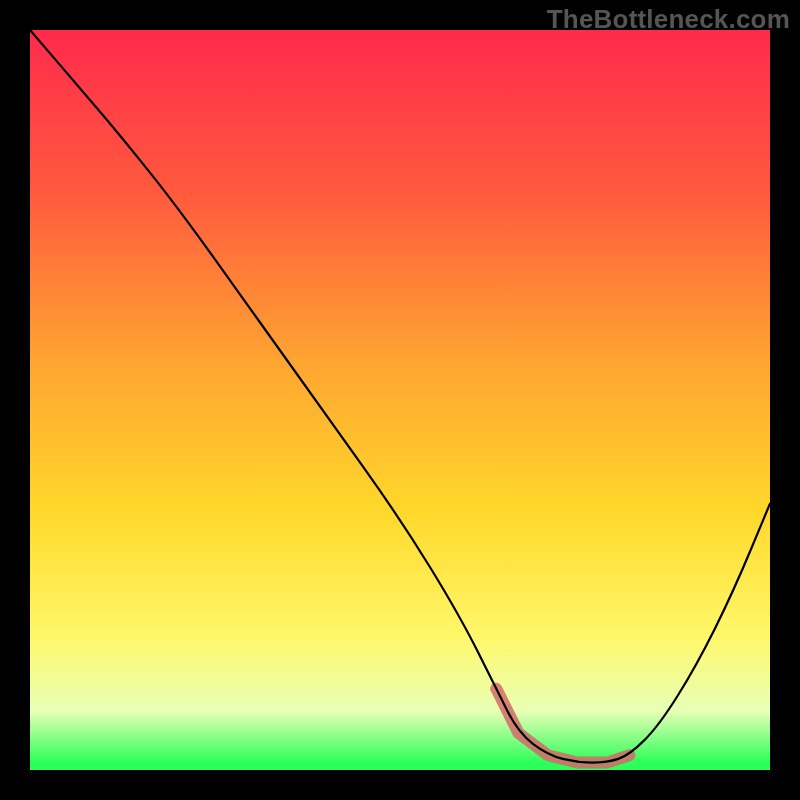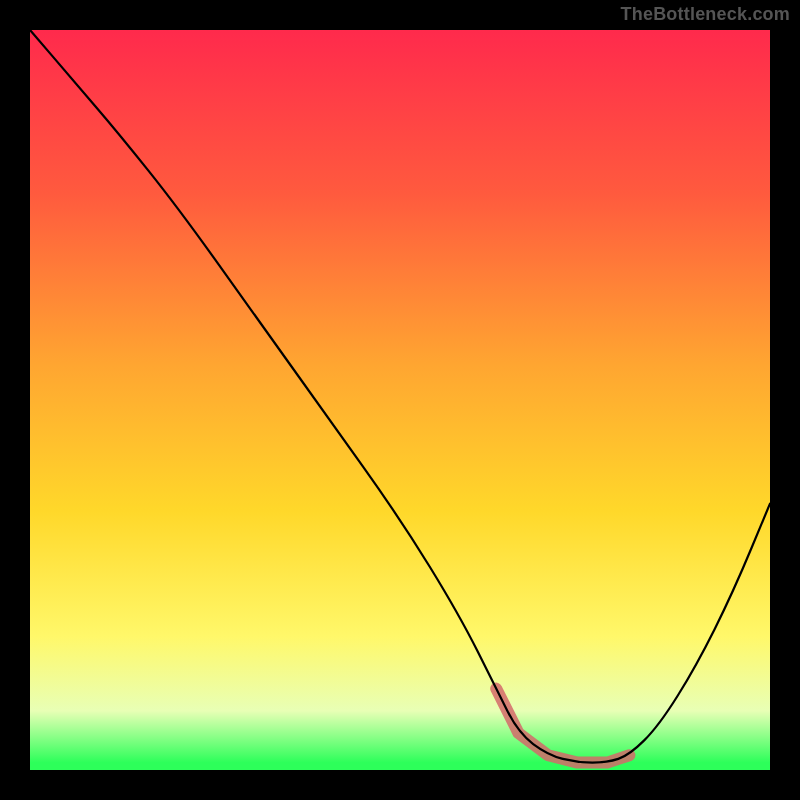--- a/index.html
+++ b/index.html
@@ -15,21 +15,21 @@
     position: relative;
     width: 800px;
     height: 800px;
     background: #000;
   }
   .attribution {
     position: absolute;
     top: 4px;
     right: 10px;
     color: #555;
-    font-size: 18px;
+    font-size: 26px;
     font-weight: bold;
     letter-spacing: 0.2px;
     z-index: 10;
   }
   svg {
     position: absolute;
     top: 0;
     left: 0;
   }
   .curve-main {

